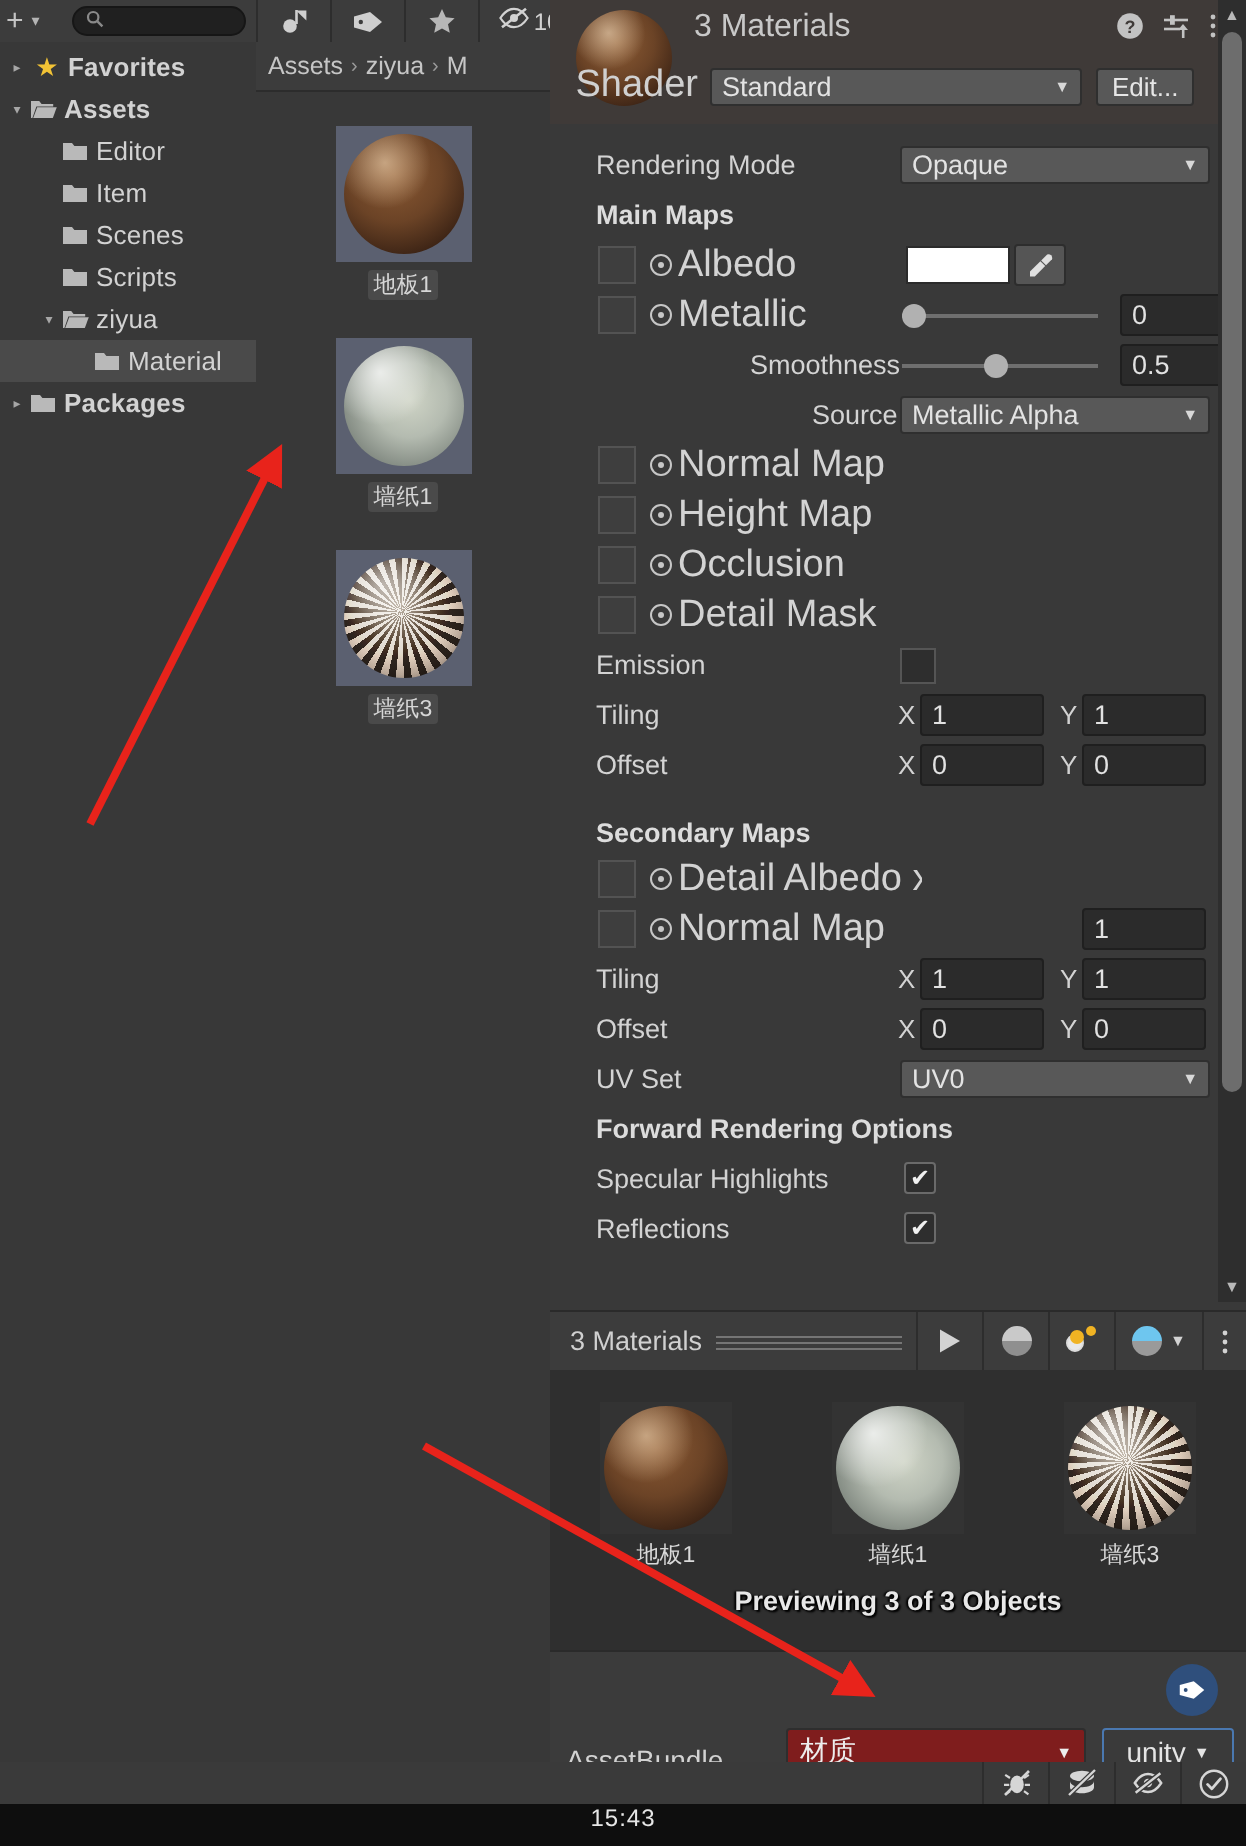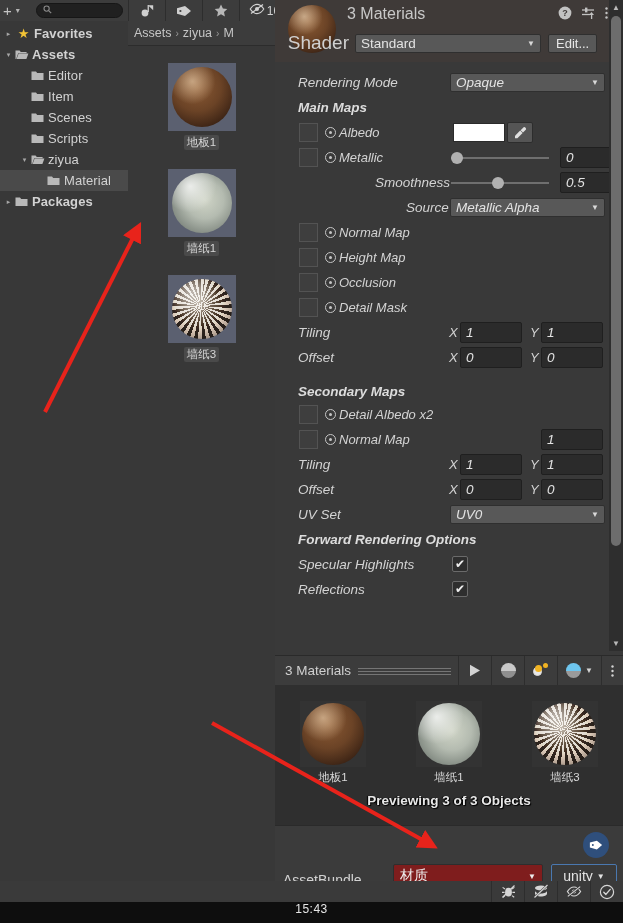--- a/index.html
+++ b/index.html
@@ -129,31 +129,31 @@
     padding:0 5px; color:#e3e3e3; font-size:13.5px;
   }
   .dropdown .dn { font-size:8px; color:#d8d8d8; }
   .btn-sm {
     background:#585858; border:1px solid #2f2f2f; border-radius:2px; height:19px;
     display:flex; align-items:center; justify-content:center; padding:0 7px;
     color:#e6e6e6; font-size:13px;
   }
 
   .insp-body { position:absolute; left:0; top:62px; width:348px; height:589px;
-    background:#393939; padding-top:8px;font-style:italic; }
+    background:#393939; padding-top:8px; }
   .row { height:25px; display:flex; align-items:center; position:relative; padding-left:23px; }
   .row .lab { font-size:13.5px; color:#d3d3d3; }
   .row .lab.bold { font-weight:bold; color:#dcdcdc; }
   .sq { position:absolute; left:24px; top:3px; width:19px; height:19px;
         background:#3e3e3e; border:1px solid #535353; }
   .radio { width:11px; height:11px; border-radius:50%; border:1.5px solid #c6c6c6;
     display:inline-block; position:relative; margin-right:3px; flex:0 0 11px; }
   .radio::after { content:""; position:absolute; left:2.5px; top:2.5px; width:3px; height:3px;
     border-radius:50%; background:#c6c6c6; }
-  .maplab { display:flex; align-items:center; padding-left:27px; font-size:13px; color:#d3d3d3; }
+  .maplab { display:flex; align-items:center; padding-left:27px; font-size:19px; color:#d3d3d3; }
   .colorfield {
     position:absolute; left:178px; top:3px; width:52px; height:19px; background:#ffffff;
     border:1px solid #2b2b2b;
   }
   .eyedrop {
     position:absolute; left:232px; top:2px; width:26px; height:21px; background:#555;
     border:1px solid #2d2d2d; border-radius:2px; display:flex; align-items:center; justify-content:center;
     color:#e0e0e0; font-size:12px;
   }
   .slider { position:absolute; height:14px; top:6px; }
@@ -544,20 +544,24 @@
       </div>
 
       <div class="row">
         <span class="sq"></span>
         <span class="maplab">
           <span class="radio"></span>
           <span>Detail Mask</span>
         </span>
       </div>
 
+      <div class="row">
+        <span class="lab">Emission</span>
+        <span style="position:absolute;left:175px;top:4px;width:18px;height:18px;background:#2e2e2e;border:1px solid #555"></span>
+      </div>
 
       <div class="row">
         <span class="lab">Tiling</span>
         <span class="xy-lab" style="left:174px">X</span>
         <span class="numfield" style="left:185px;top:2px;width:62px">1</span>
         <span class="xy-lab" style="left:255px">Y</span>
         <span class="numfield" style="left:266px;top:2px;width:62px">1</span>
       </div>
 
       <div class="row">

